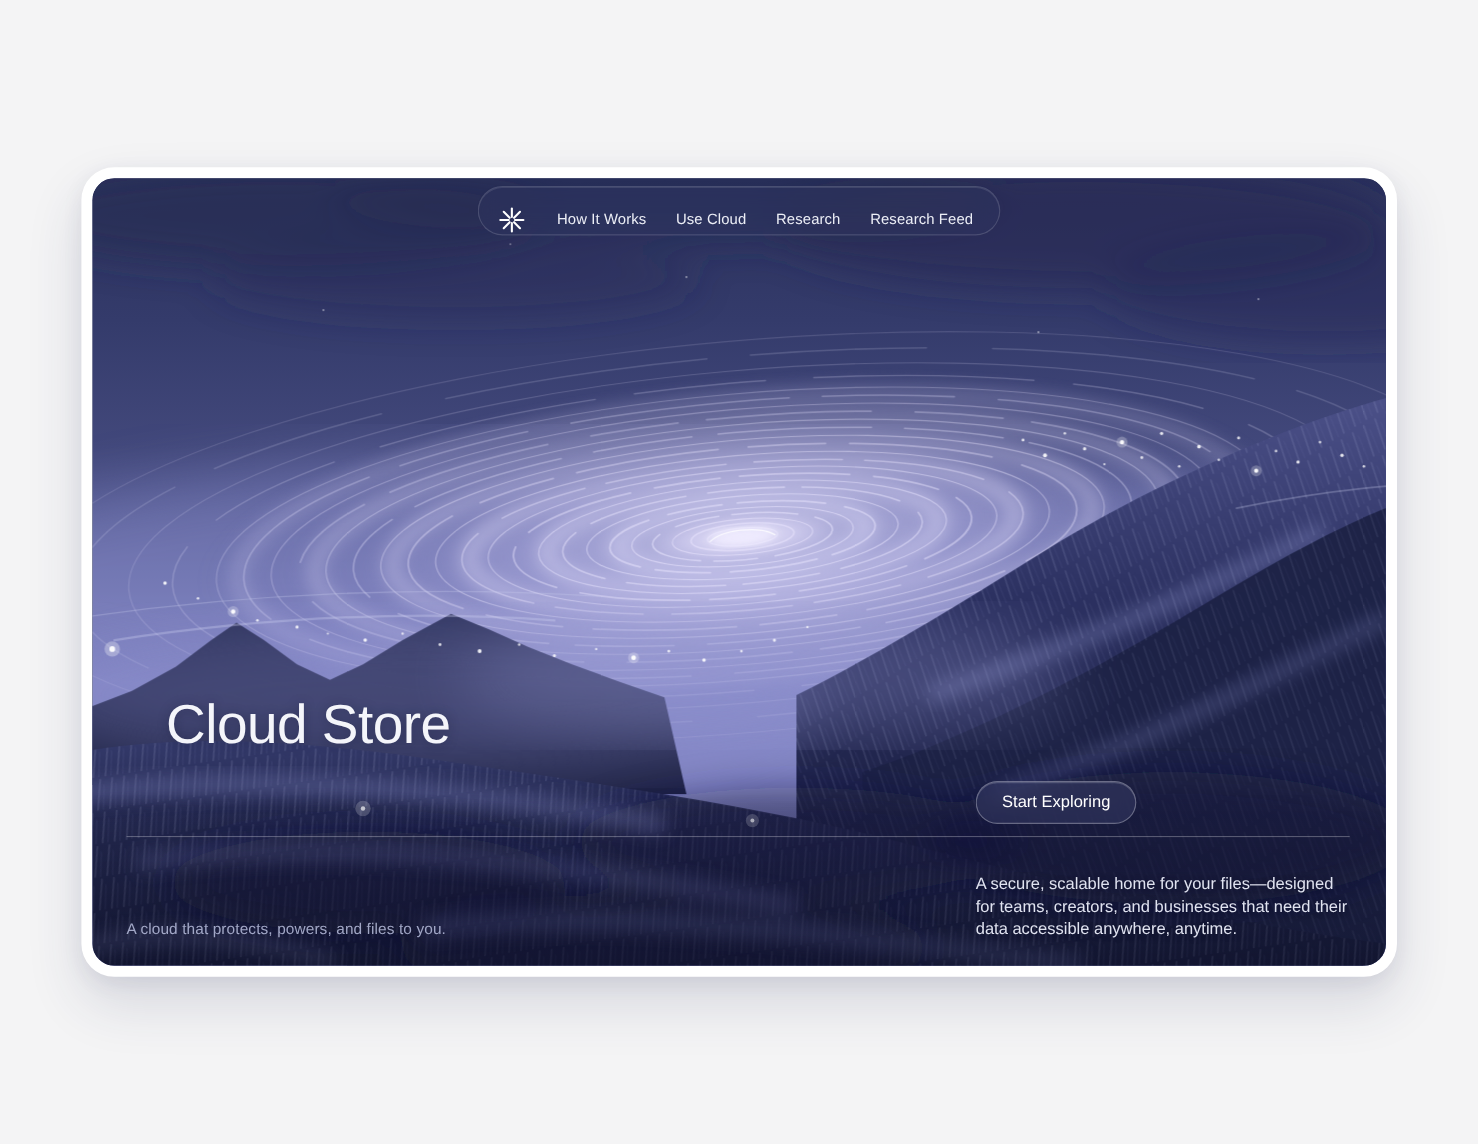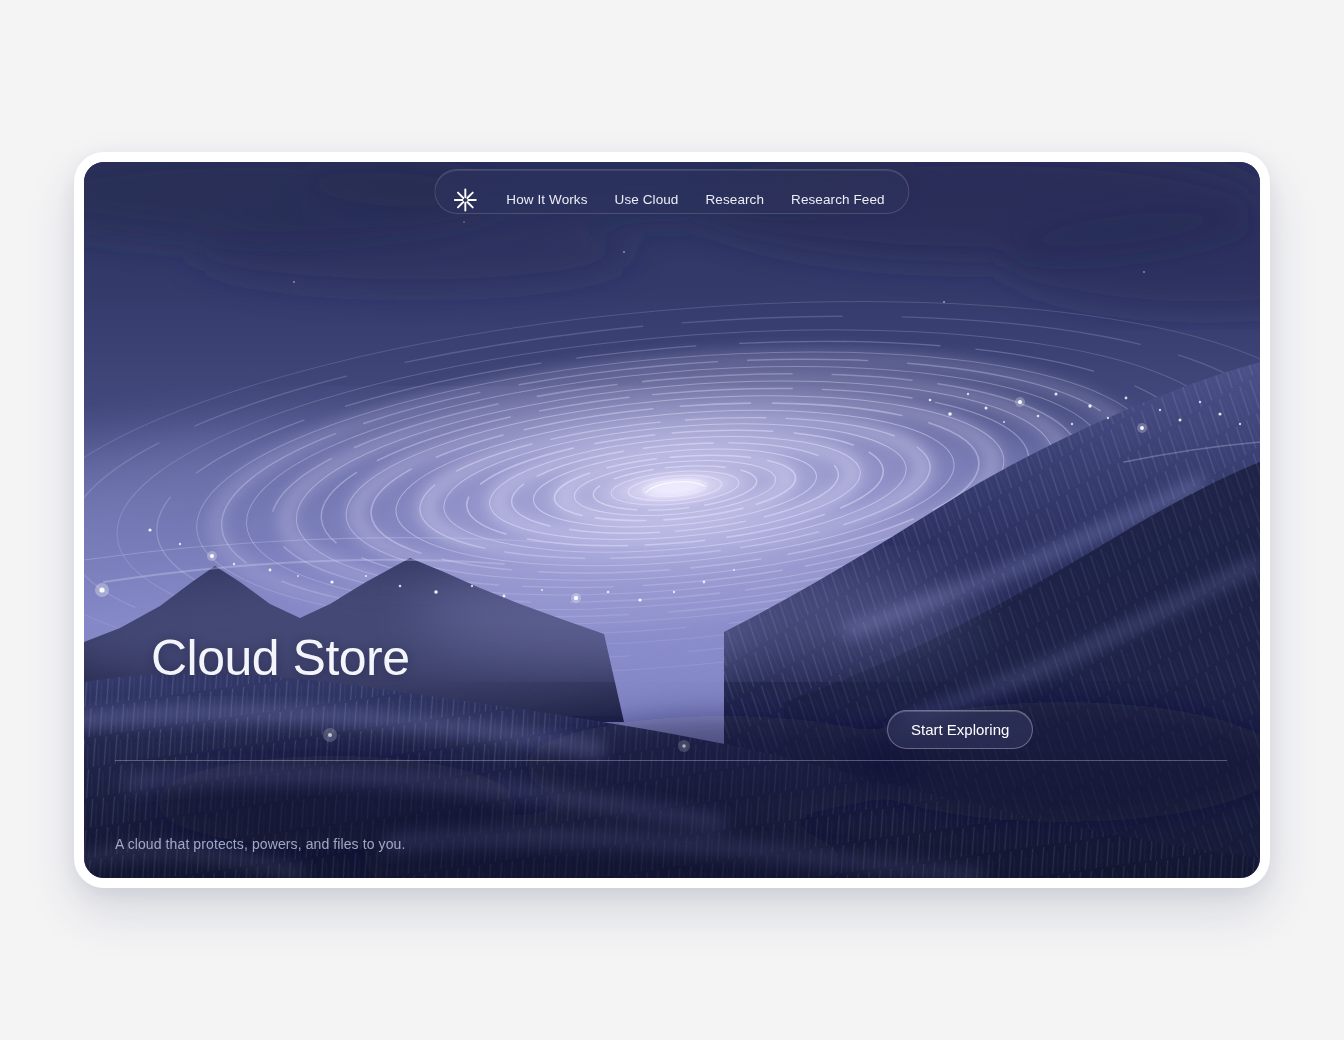--- a/index.html
+++ b/index.html
@@ -315,13 +315,14 @@
     <a>How It Works</a>
     <a>Use Cloud</a>
     <a>Research</a>
     <a>Research Feed</a>
   </nav>
 
   <h1 class="title">Cloud Store</h1>
   <button class="cta">Start Exploring</button>
   <div class="divider"></div>
   <p class="tagline">A cloud that protects, powers, and files to you.</p>
+  <p class="description">A secure, scalable home for your files—designed for teams, creators, and businesses that need their data accessible anywhere, anytime.</p>
 </div>
 
 </body></html>

